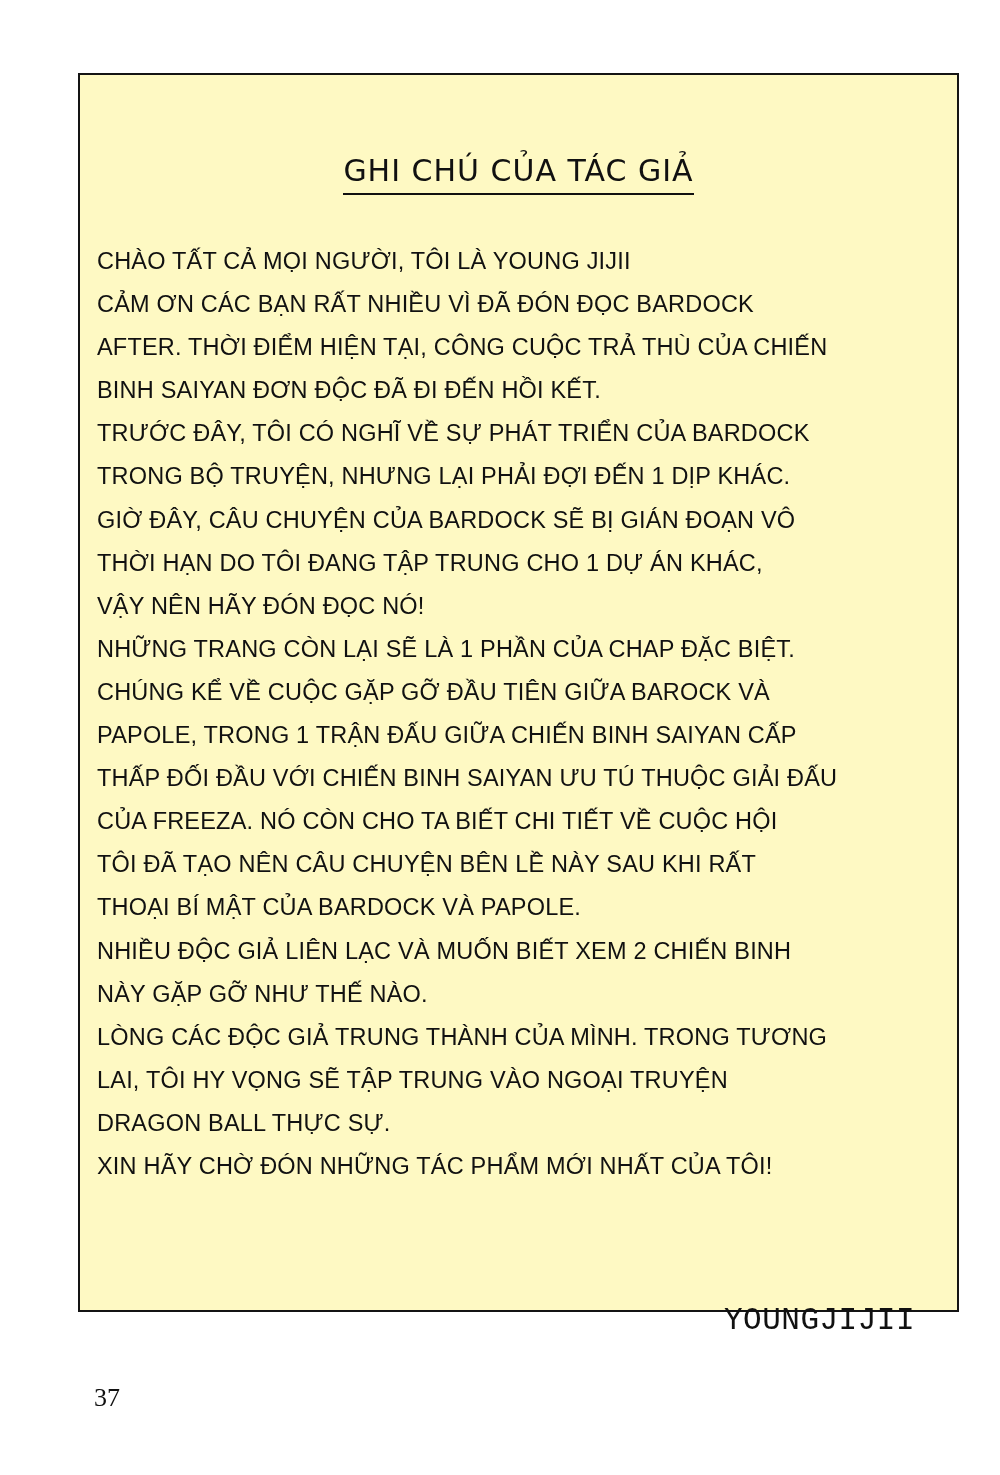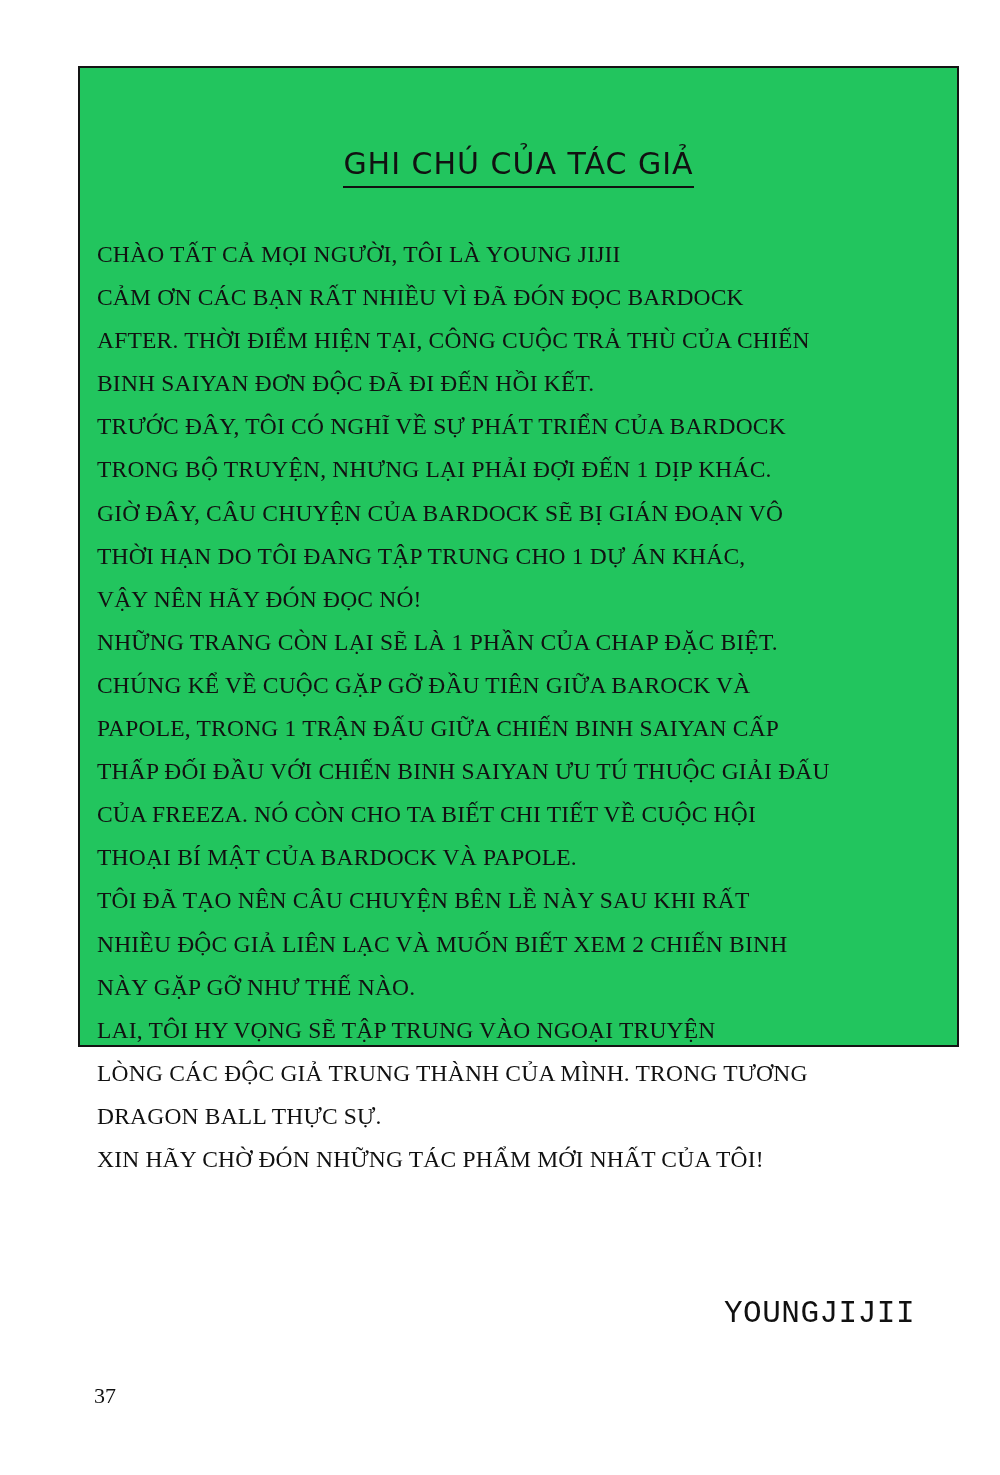--- a/index.html
+++ b/index.html
@@ -10,26 +10,26 @@
     body {
       width: 1000px;
       height: 1475px;
       position: relative;
       overflow: hidden;
       color: #111111;
     }
     .frame {
       position: absolute;
       left: 78px;
-      top: 66px;
+      top: 73px;
       width: 881px;
-      height: 981px;
+      height: 1239px;
       border: 2.5px solid #141414;
       box-sizing: border-box;
-      background: #22c55e;
+      background: #fef9c3;
     }
     .title {
       position: absolute;
       left: 0;
       right: 0;
       top: 78px;
       text-align: center;
       font-family: "DejaVu Sans", sans-serif;
       font-size: 30px;
       letter-spacing: 1px;
@@ -39,21 +39,21 @@
     .title span {
       display: inline-block;
       padding-bottom: 4px;
       border-bottom: 2.5px solid #111111;
     }
     .body-text {
       position: absolute;
       left: 17px;
       top: 165px;
       width: 850px;
-      font-family: Liberation Serif, serif;
+      font-family: Liberation Sans, sans-serif;
       font-size: 23.5px;
       line-height: 43.1px;
       color: #111111;
       letter-spacing: 0.2px;
     }
     .line {
       display: block;
       white-space: nowrap;
     }
     .signature {
@@ -63,21 +63,21 @@
       font-family: Liberation Mono, monospace;
       font-size: 31px;
       letter-spacing: 0.5px;
       color: #111111;
     }
     .page-number {
       position: absolute;
       left: 94px;
       top: 1383px;
       font-family: "Liberation Serif", serif;
-      font-size: 22px;
+      font-size: 26px;
       color: #111111;
     }
   </style>
 </head>
 <body>
 
 <div class="frame">
   <div class="title">
     <span>GHI CHÚ CỦA TÁC GIẢ</span>
   </div>
@@ -90,26 +90,26 @@
     <span class="line">TRƯỚC ĐÂY, TÔI CÓ NGHĨ VỀ SỰ PHÁT TRIỂN CỦA BARDOCK</span>
     <span class="line">TRONG BỘ TRUYỆN, NHƯNG LẠI PHẢI ĐỢI ĐẾN 1 DỊP KHÁC.</span>
     <span class="line">GIỜ ĐÂY, CÂU CHUYỆN CỦA BARDOCK SẼ BỊ GIÁN ĐOẠN VÔ</span>
     <span class="line">THỜI HẠN DO TÔI ĐANG TẬP TRUNG CHO 1 DỰ ÁN KHÁC,</span>
     <span class="line">VẬY NÊN HÃY ĐÓN ĐỌC NÓ!</span>
     <span class="line">NHỮNG TRANG CÒN LẠI SẼ LÀ 1 PHẦN CỦA CHAP ĐẶC BIỆT.</span>
     <span class="line">CHÚNG KỂ VỀ CUỘC GẶP GỠ ĐẦU TIÊN GIỮA BAROCK VÀ</span>
     <span class="line">PAPOLE, TRONG 1 TRẬN ĐẤU GIỮA CHIẾN BINH SAIYAN CẤP</span>
     <span class="line">THẤP ĐỐI ĐẦU VỚI CHIẾN BINH SAIYAN ƯU TÚ THUỘC GIẢI ĐẤU</span>
     <span class="line">CỦA FREEZA. NÓ CÒN CHO TA BIẾT CHI TIẾT VỀ CUỘC HỘI</span>
+    <span class="line">TÔI ĐÃ TẠO NÊN CÂU CHUYỆN BÊN LỀ NÀY SAU KHI RẤT</span>
     <span class="line">THOẠI BÍ MẬT CỦA BARDOCK VÀ PAPOLE.</span>
-    <span class="line">TÔI ĐÃ TẠO NÊN CÂU CHUYỆN BÊN LỀ NÀY SAU KHI RẤT</span>
     <span class="line">NHIỀU ĐỘC GIẢ LIÊN LẠC VÀ MUỐN BIẾT XEM 2 CHIẾN BINH</span>
     <span class="line">NÀY GẶP GỠ NHƯ THẾ NÀO.</span>
+    <span class="line">LÒNG CÁC ĐỘC GIẢ TRUNG THÀNH CỦA MÌNH. TRONG TƯƠNG</span>
     <span class="line">LAI, TÔI HY VỌNG SẼ TẬP TRUNG VÀO NGOẠI TRUYỆN</span>
-    <span class="line">LÒNG CÁC ĐỘC GIẢ TRUNG THÀNH CỦA MÌNH. TRONG TƯƠNG</span>
     <span class="line">DRAGON BALL THỰC SỰ.</span>
     <span class="line">XIN HÃY CHỜ ĐÓN NHỮNG TÁC PHẨM MỚI NHẤT CỦA TÔI!</span>
   </div>
 
   <div class="signature">YOUNGJIJII</div>
 </div>
 
 <div class="page-number">37</div>
 
 </body></html>

